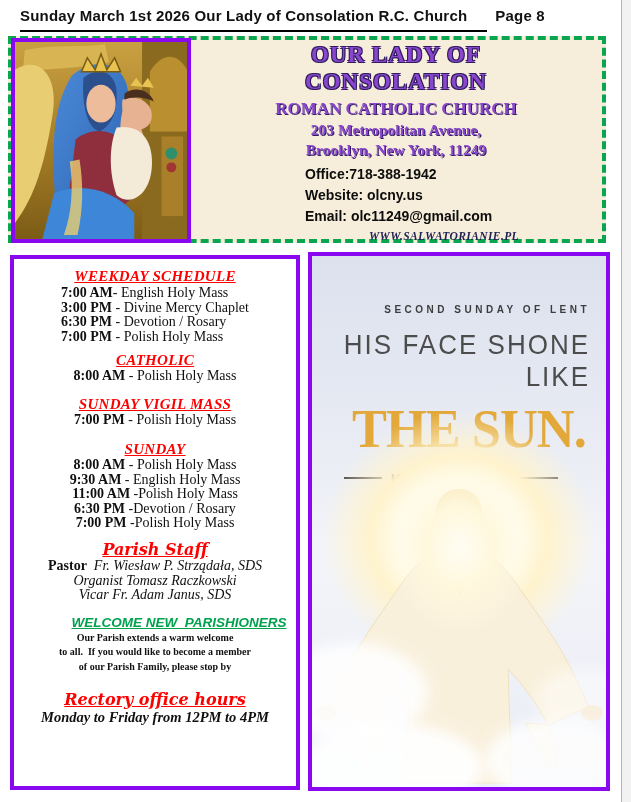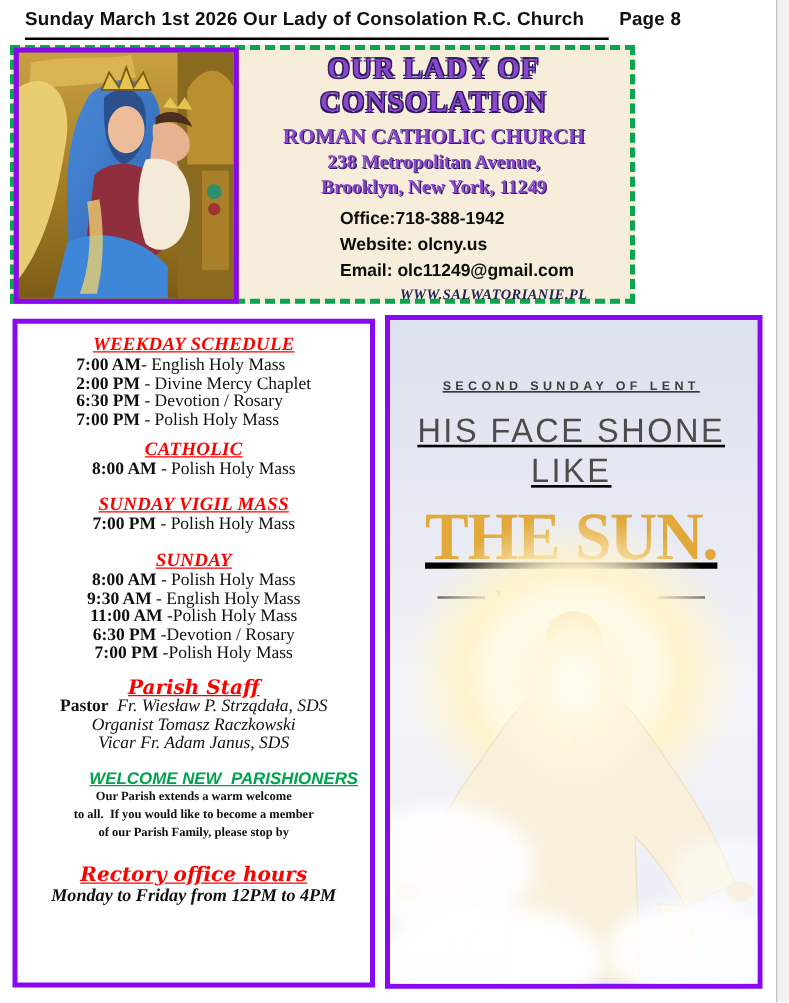--- a/index.html
+++ b/index.html
@@ -11,34 +11,34 @@
   .page-edge-line{position:absolute;left:621px;top:0;width:1px;height:802px;background:#b3b3b3;}
   .page-gutter{position:absolute;left:622px;top:0;width:9px;height:802px;background:#f2f2f3;}
 
   
   .doc-header{position:absolute;left:20px;top:7px;width:560px;
     font-size:15px;font-weight:bold;color:#111;letter-spacing:.2px;white-space:nowrap;}
   .doc-header .page-num{margin-left:28px;}
   .doc-header-rule{position:absolute;left:20px;top:30px;width:467px;height:2px;background:#000;}
 
   
-  .banner{position:absolute;left:8px;top:36px;width:500px;height:207px;box-sizing:border-box;
+  .banner{position:absolute;left:8px;top:36px;width:598px;height:207px;box-sizing:border-box;
     border:4px dashed #0aa64f;background:#f6eedb;}
   .madonna-frame{position:absolute;left:-1px;top:-2px;width:180px;height:205px;box-sizing:border-box;
     border:4px solid #8a08f0;background:#9a7a28;overflow:hidden;}
   .madonna-frame svg{display:block;width:100%;height:100%;}
   .banner-info{position:absolute;left:180px;right:2px;top:1px;text-align:center;
     font-family:"Liberation Serif",serif;color:#8a46cc;}
   .b-title{font-size:23px;font-weight:bold;letter-spacing:1px;line-height:27px;
     text-shadow:1px 1px 0 #2e1d5e,-1px -1px 0 #2e1d5e,1px -1px 0 #2e1d5e,-1px 1px 0 #2e1d5e;}
   .b-sub{font-size:17px;font-weight:bold;line-height:22px;margin-top:3px;
     text-shadow:1px 1px 0 #2e1d5e;}
   .b-addr{font-size:15.5px;font-weight:bold;line-height:20px;
     text-shadow:1px 1px 0 #2e1d5e;}
-  .b-contact{margin-top:4px;text-align:left;padding-left:80px;color:#0d0d0d;
+  .b-contact{margin-top:4px;text-align:left;padding-left:113px;color:#0d0d0d;
     font-family:"Liberation Sans",sans-serif;font-size:14px;font-weight:bold;line-height:21px;}
   .b-site{margin-top:3px;padding-left:96px;color:#232355;font-family:"Liberation Serif",serif;
     font-size:11.5px;font-weight:bold;font-style:italic;letter-spacing:.4px;}
 
   
   .schedule-box{position:absolute;left:10px;top:255px;width:290px;height:535px;box-sizing:border-box;
     border:4px solid #8a08f0;background:#fff;text-align:center;
     font-family:"Liberation Serif",serif;color:#101010;padding-top:9px;}
   .h-red{color:#ff0000;font-weight:bold;font-style:italic;font-size:15px;
     text-decoration:underline;letter-spacing:.3px;line-height:17px;}
@@ -55,21 +55,21 @@
   .mt13{margin-top:13px;} .mt15{margin-top:15px;}
   .staff-line{font-size:14px;line-height:14.6px;font-style:italic;white-space:pre-wrap;}
   .staff-line .lbl{font-style:normal;font-weight:bold;}
   .welcome-line{font-size:10px;line-height:14.6px;font-weight:bold;white-space:pre-wrap;}
   .hours-line{font-size:14.5px;line-height:16px;font-weight:bold;font-style:italic;}
 
   
   .poster-box{position:absolute;left:308px;top:252px;width:302px;height:539px;box-sizing:border-box;
     border:4px solid #8a08f0;overflow:hidden;
     background:linear-gradient(180deg,#dce1ee 0%,#e7eaf3 30%,#f3f4f9 55%,#eaedf5 100%);}
-  .poster-text{position:absolute;left:0;right:4px;top:0;text-align:center;text-decoration:underline;}
+  .poster-text{position:absolute;left:0;right:16px;top:0;text-align:right;}
   .p-kicker{margin-top:48px;font-size:10px;font-weight:bold;letter-spacing:3.5px;color:#3d3d3d;}
   .p-headline{margin-top:15px;font-size:26px;font-weight:normal;letter-spacing:2px;color:#4c4c4c;
     font-family:"Liberation Sans",sans-serif;transform:scaleY(1.04);}
   .p-title{margin-top:6px;font-size:54px;font-weight:bold;color:#e2a93a;
     font-family:"Liberation Serif",serif;letter-spacing:-1px;transform:scaleX(.97);}
   .p-verse-row{margin-top:12px;display:flex;align-items:center;justify-content:center;gap:9px;}
   .p-verse-rule{width:38px;height:2px;background:#4a4a4a;}
   .p-verse{font-size:11.5px;font-weight:bold;letter-spacing:3px;color:#3f3f3f;}
 
   .jesus-area{position:absolute;left:0;right:0;top:212px;bottom:0;}
@@ -128,37 +128,37 @@
       <path d="M118,44 L124,36 L130,44 L136,36 L142,46 Z" fill="#e8c352"></path>
       <path d="M104,86 C126,82 142,96 140,126 C138,154 118,166 104,154 C96,132 96,104 104,86 Z" fill="#f3ead8"></path>
       <path d="M40,152 C70,140 102,150 122,172 L122,198 L28,198 Z" fill="#3e86d8"></path>
       <path d="M56,120 C60,148 58,172 50,194 L64,194 C70,168 70,142 66,118 Z" fill="#e9cd72" opacity="0.8"></path>
     </svg>
   </div>
   <div class="banner-info">
     <div class="b-title">OUR LADY OF</div>
     <div class="b-title">CONSOLATION</div>
     <div class="b-sub">ROMAN CATHOLIC CHURCH</div>
-    <div class="b-addr">238 Metropolitan Avenue,</div>
+    <div class="b-addr">203 Metropolitan Avenue,</div>
     <div class="b-addr">Brooklyn, New York, 11249</div>
     <div class="b-contact">
       <div>Office:718-388-1942</div>
       <div>Website: olcny.us</div>
       <div>Email: olc11249@gmail.com</div>
     </div>
     <div class="b-site">WWW.SALWATORIANIE.PL</div>
   </div>
 </div>
 
 <div class="schedule-box">
 
   <div class="h-red">WEEKDAY SCHEDULE</div>
   <div class="wk-block">
     <div class="sched-line"><span class="t">7:00 AM</span><span>- English Holy Mass</span></div>
-    <div class="sched-line"><span class="t">2:00 PM</span><span> - Divine Mercy Chaplet</span></div>
+    <div class="sched-line"><span class="t">3:00 PM</span><span> - Divine Mercy Chaplet</span></div>
     <div class="sched-line"><span class="t">6:30 PM</span><span> - Devotion / Rosary</span></div>
     <div class="sched-line"><span class="t">7:00 PM</span><span> - Polish Holy Mass</span></div>
   </div>
 
   <div class="h-red mt7">CATHOLIC</div>
   <div class="sched-line"><span class="t">8:00 AM</span><span> - Polish Holy Mass</span></div>
 
   <div class="h-red mt13">SUNDAY VIGIL MASS</div>
   <div class="sched-line"><span class="t">7:00 PM</span><span> - Polish Holy Mass</span></div>
 

